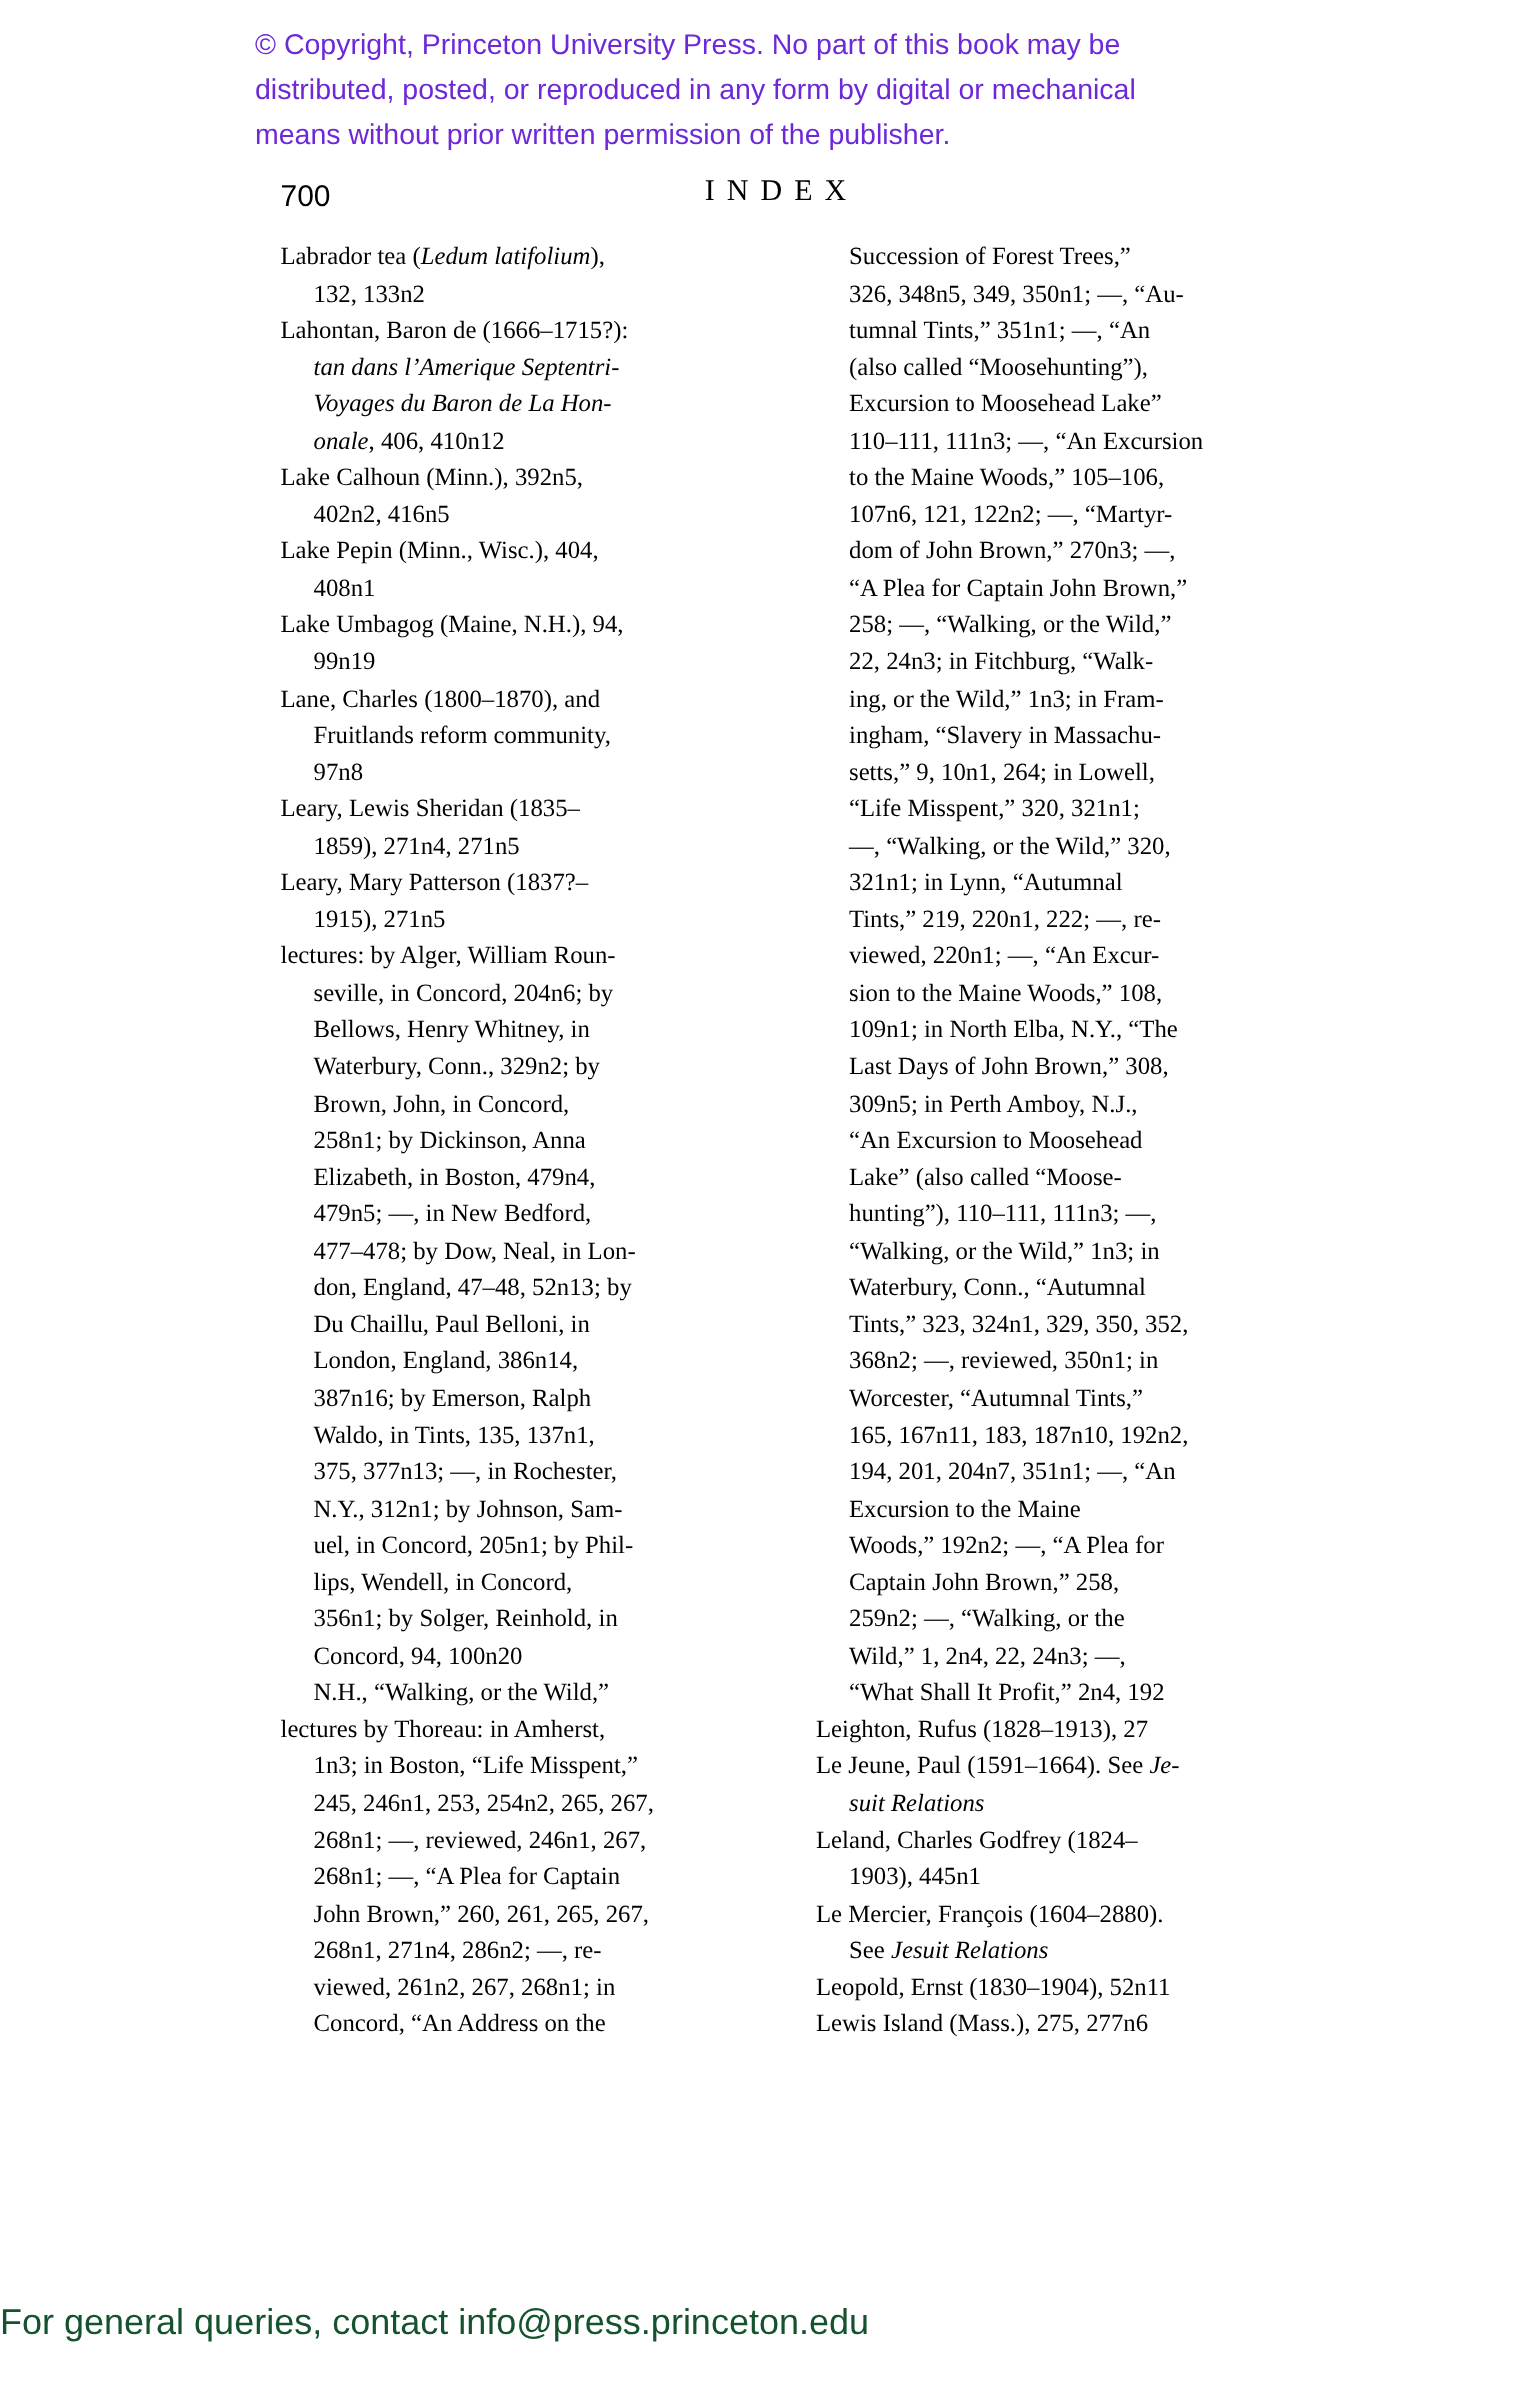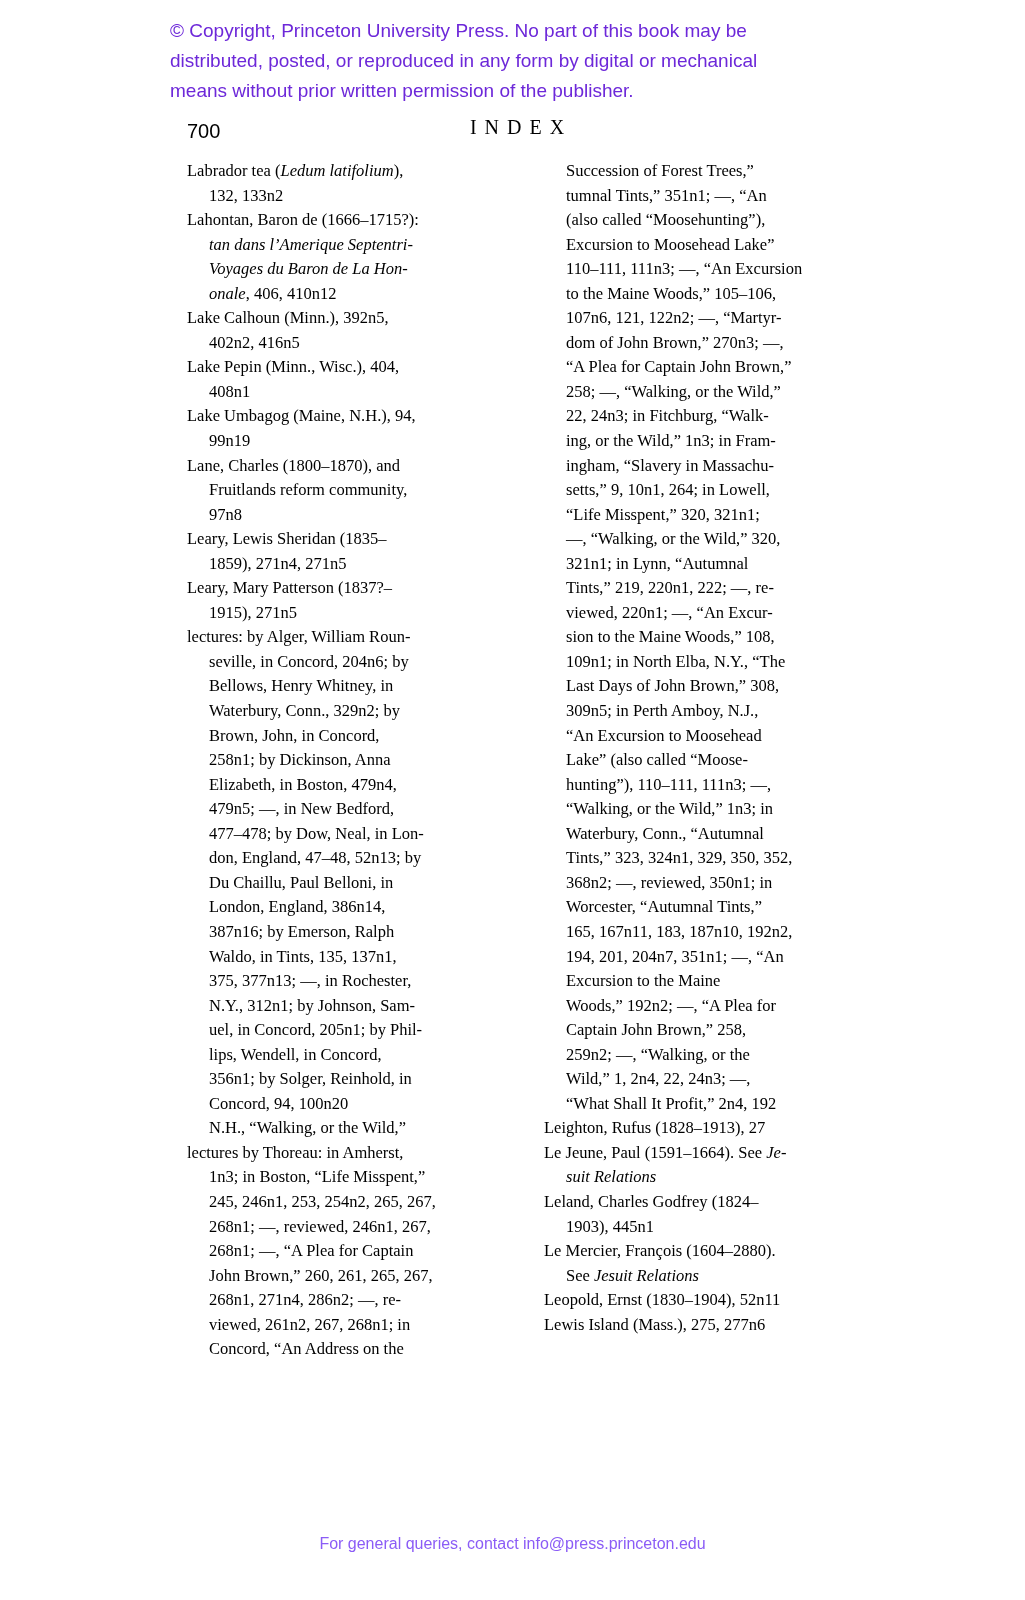--- a/index.html
+++ b/index.html
@@ -31,22 +31,22 @@
     position:absolute; left:187px; top:159px; width:690px;
     display:flex; gap:25px;
   }
   .col { width:332px; font-size:16.5px; line-height:24.55px; }
   .entry { margin:0; }
   .line { white-space:nowrap; }
   .line.indent { padding-left:22px; }
   .line i { }
 
   .footer {
-    position:absolute; left:0; right:0; top:1535px; text-align:center;
-    font-family:"Liberation Sans", sans-serif; font-size:16px; color:#8b5cf6;
+    position:absolute; left:0; right:0; top:1535px; 
+    font-family:"Liberation Sans", sans-serif; font-size:24px; color:#14532d;
   }
 </style>
 </head>
 <body>
 
 <div class="page">
 
   <div class="copyright">
       <div class="line"><span>© Copyright, Princeton University Press. No part of this book may be</span></div>
       <div class="line"><span>distributed, posted, or reproduced in any form by digital or mechanical</span></div>
@@ -126,20 +126,21 @@
           <div class="line indent"><span>268n1; —, “A Plea for Captain</span></div>
           <div class="line indent"><span>John Brown,” 260, 261, 265, 267,</span></div>
           <div class="line indent"><span>268n1, 271n4, 286n2; —, re-</span></div>
           <div class="line indent"><span>viewed, 261n2, 267, 268n1; in</span></div>
           <div class="line indent"><span>Concord, “An Address on the</span></div>
         </div>
       </div>
     <div class="col" id="col-right">
         <div class="entry">
           <div class="line indent"><span>Succession of Forest Trees,”</span></div>
+          <div class="line indent"><span>326, 348n5, 349, 350n1; —, “Au-</span></div>
           <div class="line indent"><span>tumnal Tints,” 351n1; —, “An</span></div>
           <div class="line indent"><span>(also called “Moosehunting”),</span></div>
           <div class="line indent"><span>Excursion to Moosehead Lake”</span></div>
           <div class="line indent"><span>110–111, 111n3; —, “An Excursion</span></div>
           <div class="line indent"><span>to the Maine Woods,” 105–106,</span></div>
           <div class="line indent"><span>107n6, 121, 122n2; —, “Martyr-</span></div>
           <div class="line indent"><span>dom of John Brown,” 270n3; —,</span></div>
           <div class="line indent"><span>“A Plea for Captain John Brown,”</span></div>
           <div class="line indent"><span>258; —, “Walking, or the Wild,”</span></div>
           <div class="line indent"><span>22, 24n3; in Fitchburg, “Walk-</span></div>

